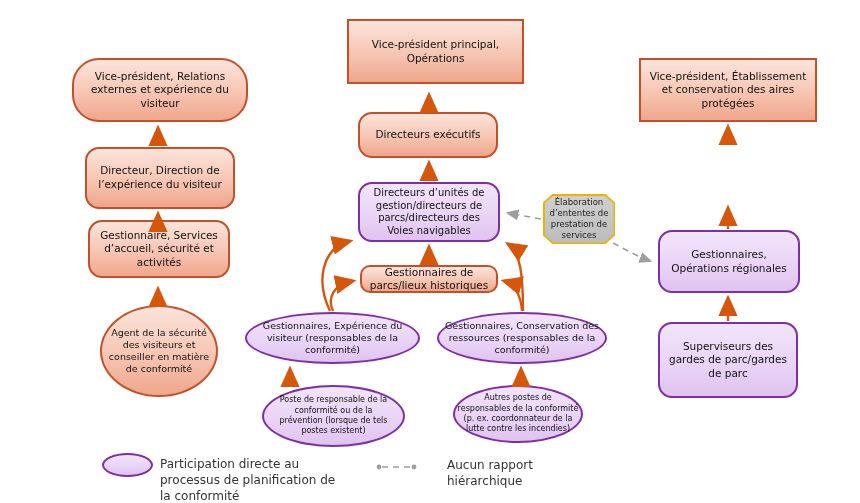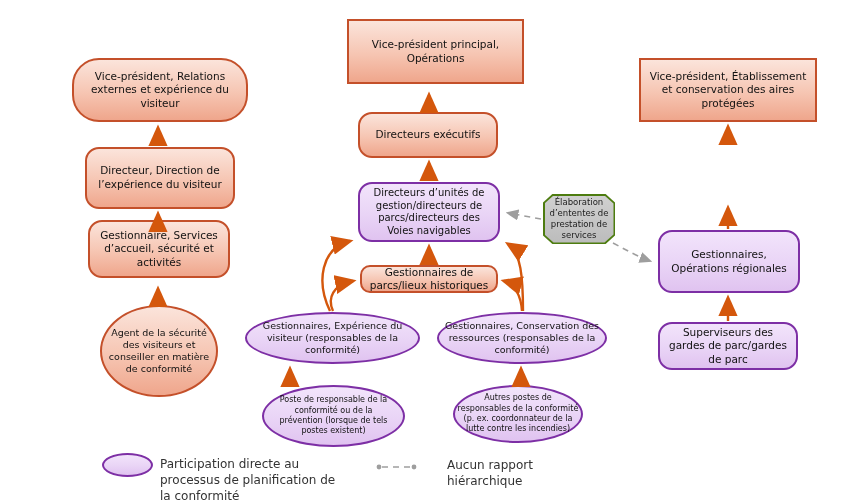--- a/index.html
+++ b/index.html
@@ -18,21 +18,21 @@
   .purple{
     background:linear-gradient(to bottom,#f2e4fb 0%,#e9d4f6 55%,#e0c3f0 100%);
     border:2px solid #7d2fa5;
   }
   .rect{border-radius:0;}
   .round{border-radius:14px;}
   .round-sm{border-radius:10px;}
   .ellipse{border-radius:50%;}
   .svglayer{position:absolute;left:0;top:0;pointer-events:none;}
   .octagon-outer{
-    position:absolute;left:543px;top:194px;width:72px;height:50px;background:#4d7c0f;
+    position:absolute;left:543px;top:194px;width:72px;height:50px;background:#eab308;
     clip-path:polygon(13% 0,87% 0,100% 17%,100% 83%,87% 100%,13% 100%,0 83%,0 17%);
   }
   .octagon-inner{
     position:absolute;left:1.5px;top:1.5px;right:1.5px;bottom:1.5px;
     background:linear-gradient(to bottom,#d0d0d0,#bcbcbc);
     clip-path:polygon(13% 0,87% 0,100% 17%,100% 83%,87% 100%,13% 100%,0 83%,0 17%);
     display:flex;align-items:center;justify-content:center;text-align:center;
     font-size:8.5px;line-height:1.3;color:#1c1c1c;
   }
   .legend-text{
@@ -53,21 +53,21 @@
   <div class="node salmon round" style="left:358px;top:112px;width:140px;height:46px;">Directeurs exécutifs</div>
   <div class="node purple round" style="left:358px;top:182px;width:142px;height:60px;font-size:10px;line-height:1.25;">Directeurs d’unités de gestion/directeurs de parcs/directeurs des Voies navigables</div>
   <div class="node salmon round-sm" style="left:360px;top:265px;width:138px;height:28px;line-height:1.2;">Gestionnaires de parcs/lieux historiques</div>
   <div class="node purple ellipse" style="left:245px;top:312px;width:175px;height:52px;font-size:9.5px;line-height:1.25;">Gestionnaires, Expérience du visiteur (responsables de la conformité)</div>
   <div class="node purple ellipse" style="left:437px;top:312px;width:170px;height:52px;font-size:9.5px;line-height:1.25;">Gestionnaires, Conservation des ressources (responsables de la conformité)</div>
   <div class="node purple ellipse" style="left:262px;top:385px;width:143px;height:62px;font-size:8px;line-height:1.3;padding:2px 8px;">Poste de responsable de la conformité ou de la prévention (lorsque de tels postes existent)</div>
   <div class="node purple ellipse" style="left:453px;top:385px;width:130px;height:58px;font-size:8px;line-height:1.3;padding:2px 2px;">Autres postes de responsables de la conformité (p. ex. coordonnateur de la lutte contre les incendies)</div>
 
   <div class="node salmon rect" style="left:639px;top:58px;width:178px;height:64px;">Vice-président, Établissement et conservation des aires protégées</div>
   <div class="node purple round" style="left:658px;top:230px;width:142px;height:63px;">Gestionnaires, Opérations régionales</div>
-  <div class="node purple round" style="left:658px;top:322px;width:140px;height:48px;">Superviseurs des gardes de parc/gardes de parc</div>
+  <div class="node purple round" style="left:658px;top:322px;width:140px;height:76px;">Superviseurs des gardes de parc/gardes de parc</div>
 
   <div class="octagon-outer">
     <div class="octagon-inner">Élaboration d’ententes de prestation de services</div>
   </div>
 
   <div class="node purple ellipse" style="left:102px;top:453px;width:51px;height:24px;"></div>
   <div class="legend-text" style="left:160px;top:456px;width:178px;">Participation directe au processus de planification de la conformité</div>
   <div class="legend-text" style="left:447px;top:457px;width:90px;">Aucun rapport hiérarchique</div>
 
   <svg class="svglayer" width="860" height="503" viewBox="0 0 860 503">

